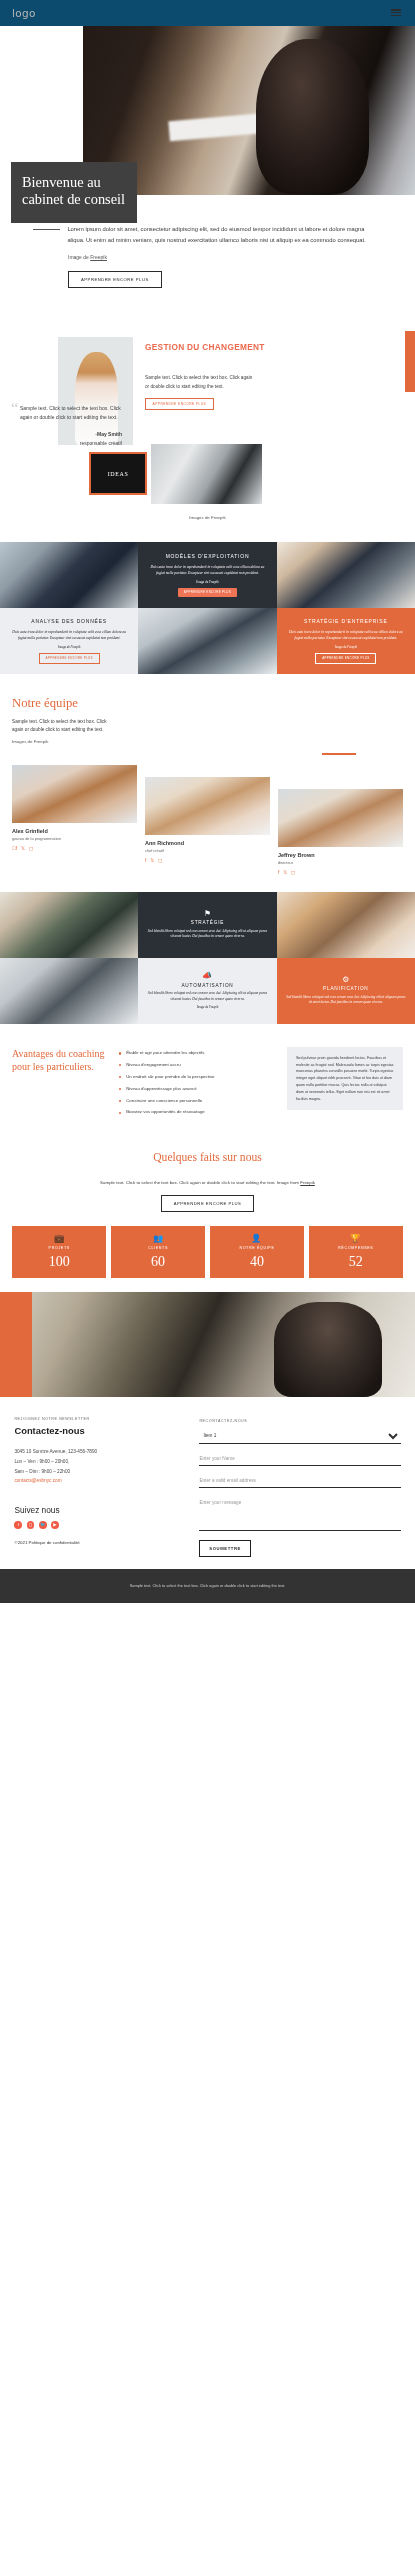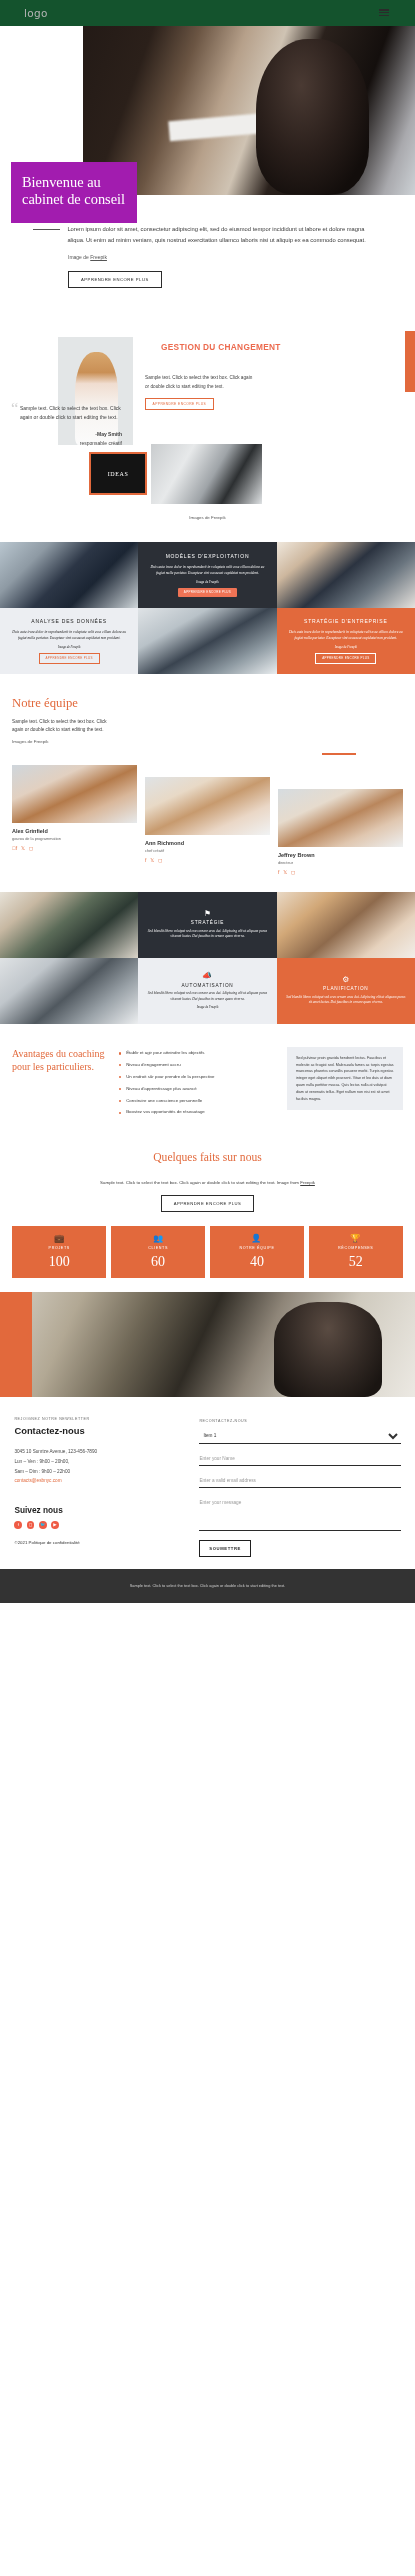--- a/index.html
+++ b/index.html
@@ -2,50 +2,50 @@
 <html lang="fr" style="font-size:8.9px"><head>
 <meta charset="utf-8">
 <title>Cabinet de conseil</title>
 <style>
   *{box-sizing:border-box;margin:0;padding:0}
   html,body{width:415px;background:#fff;font-family:"Liberation Sans",sans-serif;color:#333}
   body{width:415px;overflow-x:hidden}
   .wrap{width:415px;position:relative}
 
   
-  .topbar{height:25.5px;display:flex;align-items:center;justify-content:space-between;padding:0 24px;background:#14532d}
+  .topbar{height:25.5px;display:flex;align-items:center;justify-content:space-between;padding:0 12px;background:#0c4a6e}
   .logo{font-size:10.5px;color:#b5b5b5;font-weight:400;letter-spacing:0.3px;font-family:"DejaVu Sans",sans-serif}
   .burger{display:flex;flex-direction:column;gap:1.7px;cursor:pointer;padding:2.2px}
   .burger i{display:block;width:10px;height:1.1px;background:#2b2b2b}
 
   
   .hero{position:relative;padding-bottom:4.4px}
   .hero-img{margin-left:83px;width:332px;height:169px;
     background:linear-gradient(110deg,#231a16 0%,#2b201a 18%,#6b5543 30%,#b6a08a 42%,#cfc3b3 52%,#2a211c 62%,#140f0d 78%,#a9a9ad 92%,#cdd2d6 100%);
     position:relative;overflow:hidden}
   .hero-img::after{content:"";position:absolute;right:14%;top:8%;width:34%;height:92%;
     background:radial-gradient(ellipse at 40% 30%,#4a3a33 0%,#2a1f1b 45%,#120d0b 80%);border-radius:46% 46% 30% 30%}
   .hero-img::before{content:"";position:absolute;left:26%;top:54%;width:30%;height:12%;background:#efeeec;transform:rotate(-5deg);filter:blur(1.1px)}
-  .hero-title{position:absolute;left:11px;top:136px;width:126px;background:#a21caf;color:#fff;
+  .hero-title{position:absolute;left:11px;top:136px;width:126px;background:#404040;color:#fff;
     padding:12px 11px 14.4px 11px;font-family:"Liberation Serif",serif;font-size:14.4px;line-height:1.22}
 
   .lead-row{display:flex;margin:29px 0 0 0;padding:0 12px 0 33px;gap:7.8px;align-items:flex-start}
   .lead-rule{width:26.6px;height:0.6px;background:#555;margin-top:5.5px;flex:none}
   .lead-txt{font-size:5.8px;line-height:1.95;color:#3a3a3a;max-width:310px}
   .credit{font-size:5px;color:#555;margin:7.8px 0 0 68px}
   .credit u{text-decoration:underline}
   .btn-outline{display:inline-block;margin:11px 0 0 68px;border:0.6px solid #2b2b2b;background:#fff;color:#222;
     font-size:4.2px;letter-spacing:0.5px;padding:5px 12px;cursor:pointer}
 
   
   .sec-change{position:relative;margin-top:29px;height:221px}
   .cm-photo{position:absolute;left:58px;top:15.5px;width:75px;height:108px;background:#e3e6e7;overflow:hidden}
   .cm-photo::after{content:"";position:absolute;left:22%;top:14%;width:58%;height:86%;
     background:linear-gradient(180deg,#d8a76e 0%,#c98f55 22%,#f0ddd0 34%,#f7f4f1 60%,#fbfbfb 100%);border-radius:44% 44% 8% 8%}
-  .cm-head{position:absolute;left:161px;top:21px;color:#ec6a4e;font-size:8.3px;font-weight:700;letter-spacing:0.3px;line-height:1.3}
+  .cm-head{position:absolute;left:145px;top:21px;color:#ec6a4e;font-size:8.3px;font-weight:700;letter-spacing:0.3px;line-height:1.3}
   .cm-quote{position:absolute;left:20px;top:83px;width:102px;font-size:5px;line-height:1.75;color:#3d3d3d}
   .cm-quote .qm{position:absolute;left:-8.9px;top:-3.3px;color:#d3d3d3;font-size:16.6px;font-family:"Liberation Serif",serif;line-height:1}
   .cm-name{margin-top:8.3px;font-weight:700;text-align:right;font-size:5px}
   .cm-role{text-align:right;font-size:5px;color:#444}
   .cm-right{position:absolute;left:145px;top:53px;width:111px;font-size:4.7px;line-height:1.8;color:#3d3d3d}
   .cm-btn{display:inline-block;margin-top:6.6px;border:0.6px solid #e2693c;color:#e2693c;background:#fff;font-size:3.3px;letter-spacing:0.4px;padding:3.3px 6.6px;cursor:pointer}
   .cm-strip{position:absolute;right:0;top:10px;width:10px;height:61px;background:#e2693c}
   .cm-ideas{position:absolute;left:89px;top:131px;width:58px;height:43px;background:#141414;border:2.2px solid #e2693c;
     display:flex;align-items:center;justify-content:center;color:#fff;font-family:"Liberation Serif",serif;font-size:6px;letter-spacing:0.6px}
   .cm-desk{position:absolute;left:151px;top:123px;width:111px;height:60px;
@@ -131,21 +131,21 @@
     background:radial-gradient(ellipse at 50% 28%,#5a4b42 0%,#332a25 50%,#1a1512 85%);border-radius:40% 40% 16% 16%}
 
   
   .contact{display:flex;padding:20px 14.4px 12px 14.4px;gap:19px}
   .c-left{width:166px}
   .c-label{font-size:3.6px;letter-spacing:0.6px;color:#666;margin-bottom:4.4px}
   .c-left h2{font-size:9.4px;font-weight:700;margin-bottom:11px;color:#1f1f1f}
   .c-left .line{font-size:4.7px;line-height:2.05;color:#4a4a4a}
   .c-left .mail{font-size:4.7px;color:#e2693c;line-height:2.05}
   .c-follow{margin-top:19px}
-  .c-follow h3{font-size:8.3px;font-weight:700;margin-bottom:6px;color:#1f1f1f}
+  .c-follow h3{font-size:8.3px;font-weight:400;margin-bottom:6px;color:#1f1f1f}
   .socials{display:flex;gap:4.4px}
   .socials span{width:7.8px;height:7.8px;border-radius:50%;background:#ef5b45;color:#fff;font-size:4.4px;
     display:flex;align-items:center;justify-content:center;cursor:pointer;line-height:1}
   .c-copy{margin-top:11px;font-size:4.4px;color:#333}
   .c-right{flex:1;padding-top:2.2px}
   .c-right .lbl{font-size:3.6px;letter-spacing:0.6px;color:#666;margin-bottom:5.5px}
   .fld{width:100%;border:none;border-bottom:0.6px solid #2b2b2b;background:transparent;
     font-family:"Liberation Sans",sans-serif;font-size:4.7px;color:#333;padding:3.3px 0 3.9px 0;margin-bottom:8.9px;outline:none;display:block}
   .fld::placeholder{color:#9a9a9a}
   select.fld{font-size:4.7px;color:#333}

